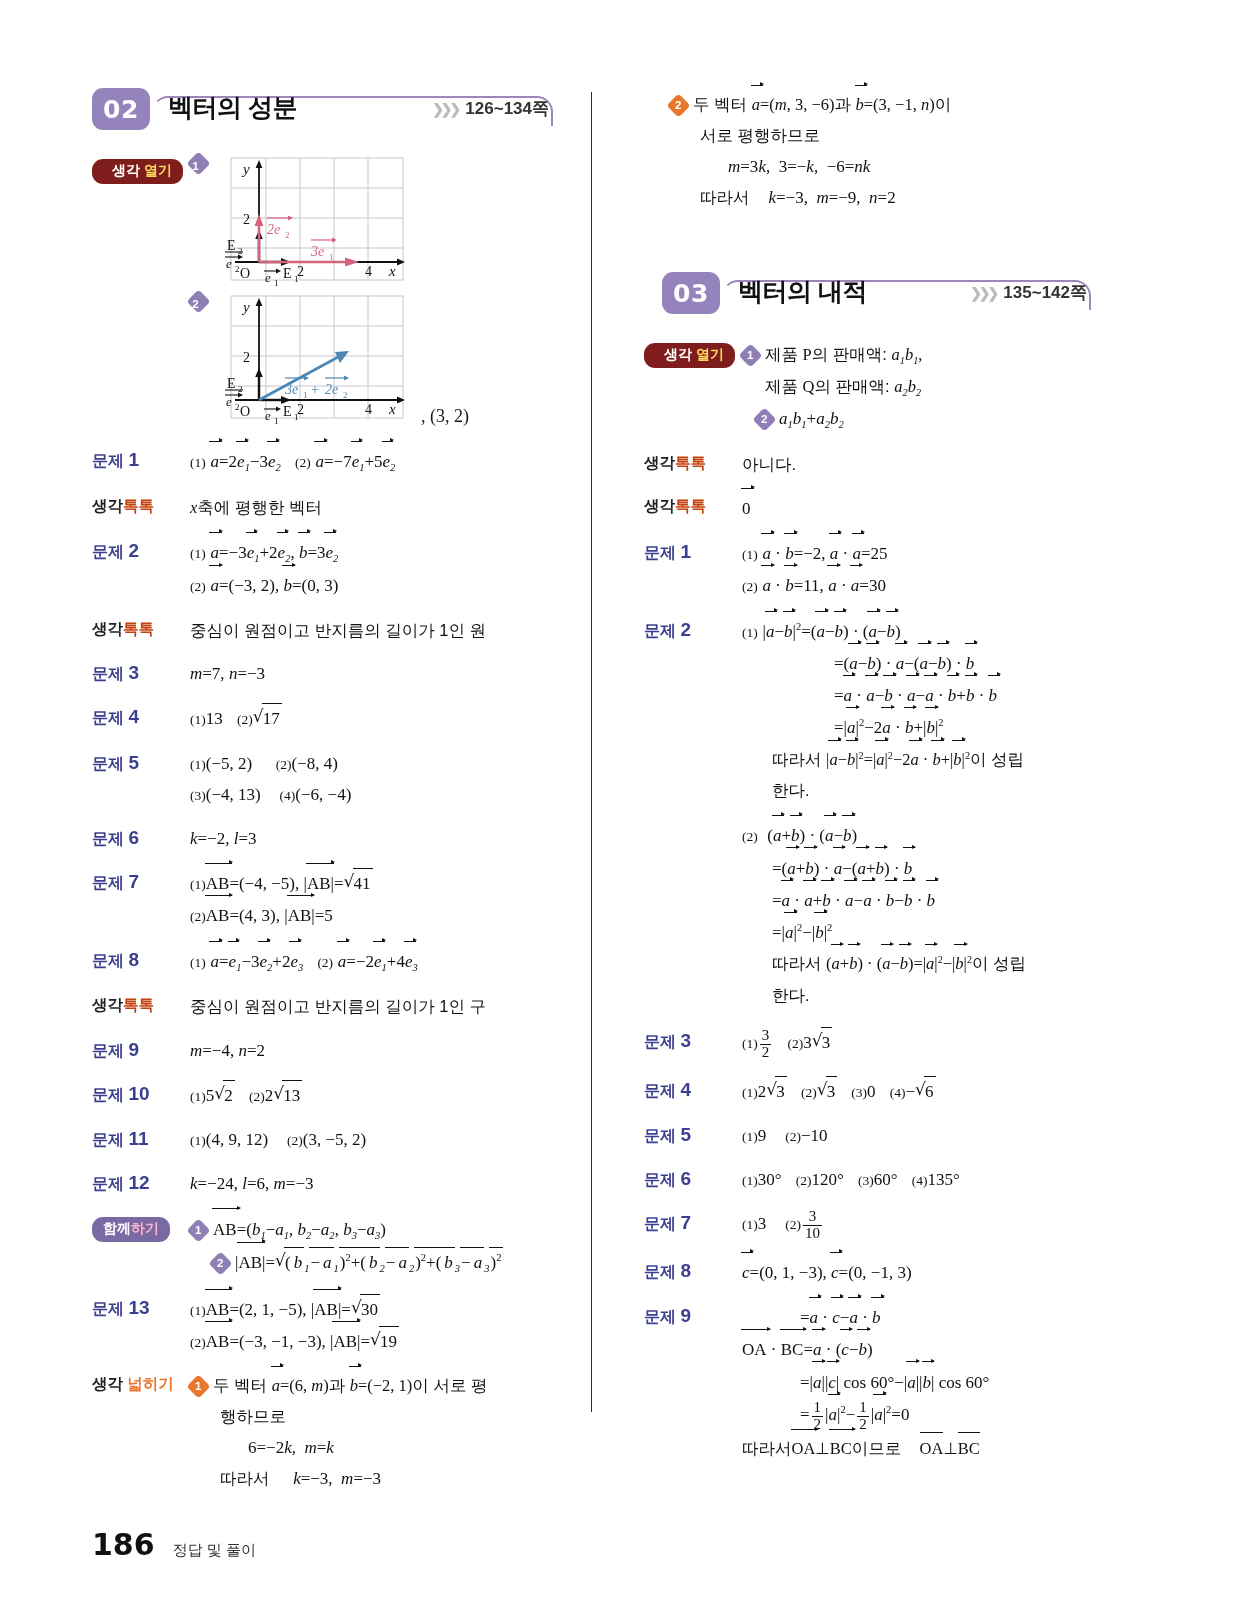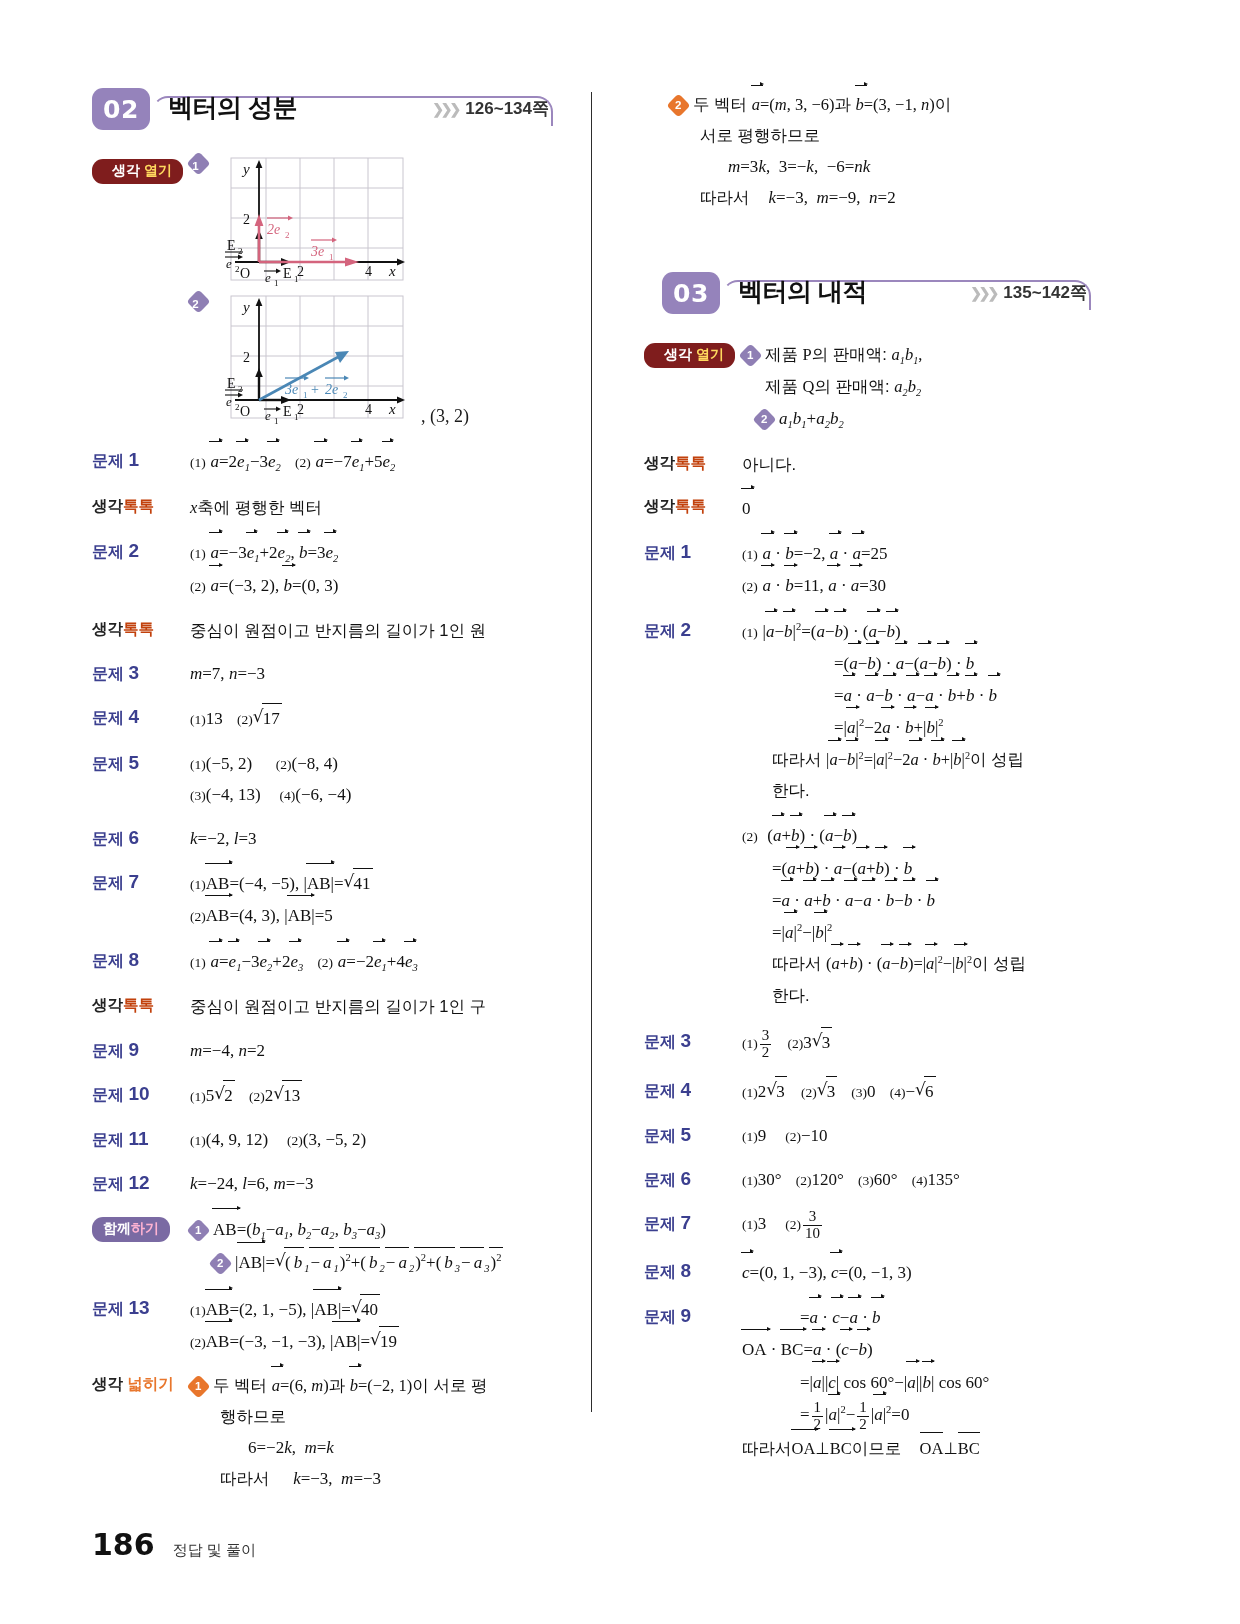--- a/index.html
+++ b/index.html
@@ -423,21 +423,21 @@
           <div class="mline" style="padding-left:22px">
             <span class="cnum"><span>2</span></span><span class="mr">|</span><span class="mr vec">AB</span><span class="mr">|=</span><span class="sq"><span class="mr">(</span><span class="mi">b</span><sub class="mi">1</sub><span class="mr">−</span><span class="mi">a</span><sub class="mi">1</sub><span class="mr">)<sup>2</sup>+(</span><span class="mi">b</span><sub class="mi">2</sub><span class="mr">−</span><span class="mi">a</span><sub class="mi">2</sub><span class="mr">)<sup>2</sup>+(</span><span class="mi">b</span><sub class="mi">3</sub><span class="mr">−</span><span class="mi">a</span><sub class="mi">3</sub><span class="mr">)<sup>2</sup></span></span>
           </div>
         </div>
       </div>
 
       <div class="row">
         <div class="lbl lbl-prob"><span>문제</span> <span class="n">13</span></div>
         <div class="body">
           <div class="mline">
-            <span class="pnum">(1)</span><span class="mr vec">AB</span><span class="mr">=(2, 1, −5), |</span><span class="mr vec">AB</span><span class="mr">|=</span><span class="sq"><span class="mr">40</span></span>
+            <span class="pnum">(1)</span><span class="mr vec">AB</span><span class="mr">=(2, 1, −5), |</span><span class="mr vec">AB</span><span class="mr">|=</span><span class="sq"><span class="mr">30</span></span>
           </div>
           <div class="mline">
             <span class="pnum">(2)</span><span class="mr vec">AB</span><span class="mr">=(−3, −1, −3), |</span><span class="mr vec">AB</span><span class="mr">|=</span><span class="sq"><span class="mr">19</span></span>
           </div>
         </div>
       </div>
 
       <div class="row">
         <div class="lbl lbl-tok" style="min-width:92px"><span>생각</span> <span class="org">넓히기</span></div>
         <div class="body">

